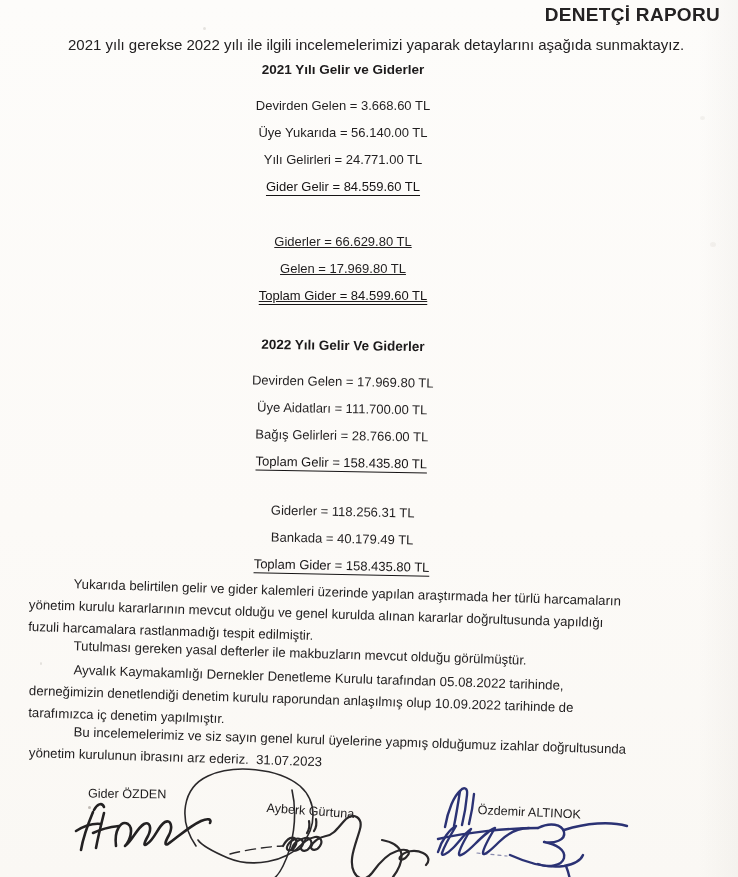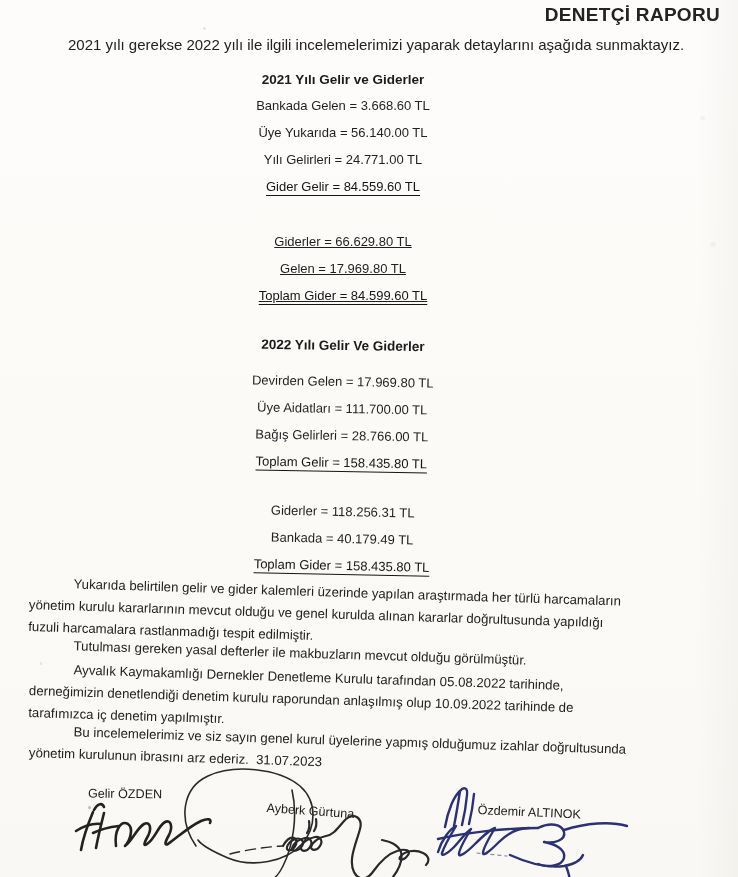--- a/index.html
+++ b/index.html
@@ -26,21 +26,21 @@
     font-size:19px;font-weight:600;letter-spacing:.3px;color:#242223;
   }
   .intro{
     position:absolute;top:36px;left:30px;width:660px;
     font-size:15px;text-indent:38px;color:#232122;
   }
   .sec-heading{
     position:absolute;left:0;width:686px;text-align:center;
     font-size:13.5px;font-weight:700;color:#1c1a1b;
   }
-  .h-2021{top:72px;}
+  .h-2021{top:62px;}
   .h-2022{top:338px;transform:rotate(.8deg);transform-origin:343px 50%;}
   .money-group{
     position:absolute;left:0;width:686px;text-align:center;
     font-size:13px;color:#211f20;
   }
   .money-line{height:27px;line-height:27px;}
   .total-line{
     text-decoration:underline;
     text-decoration-thickness:1.2px;
     text-underline-offset:4px;
@@ -80,21 +80,21 @@
 
 <div class="page">
 
   <div class="title">DENETÇİ RAPORU</div>
 
   <div class="intro">2021 yılı gerekse 2022 yılı ile ilgili incelemelerimizi yaparak detaylarını aşağıda sunmaktayız.</div>
 
   <div class="sec-heading h-2021">2021 Yılı Gelir ve Giderler</div>
 
   <div class="money-group g-2021-income">
-    <div class="money-line">Bankada Gelen = 3.668.60 TL</div>
+    <div class="money-line">Devirden Gelen = 3.668.60 TL</div>
     <div class="money-line">Üye Yukarıda = 56.140.00 TL</div>
     <div class="money-line">Yılı Gelirleri = 24.771.00 TL</div>
     <div class="money-line total-line">Gider Gelir = 84.559.60 TL</div>
   </div>
 
   <div class="money-group g-2021-expense">
     <div class="money-line">Giderler = 66.629.80 TL</div>
     <div class="money-line">Gelen = 17.969.80 TL</div>
     <div class="money-line total-line">Toplam Gider = 84.599.60 TL</div>
   </div>
@@ -128,21 +128,21 @@
     <div class="first">Ayvalık Kaymakamlığı Dernekler Denetleme Kurulu tarafından 05.08.2022 tarihinde,</div>
     <div>derneğimizin denetlendiği denetim kurulu raporundan anlaşılmış olup 10.09.2022 tarihinde de</div>
     <div>tarafımızca iç denetim yapılmıştır.</div>
   </div>
 
   <div class="para p4">
     <div class="first">Bu incelemelerimiz ve siz sayın genel kurul üyelerine yapmış olduğumuz izahlar doğrultusunda</div>
     <div>yönetim kurulunun ibrasını arz ederiz.&nbsp; 31.07.2023</div>
   </div>
 
-  <div class="sig-label sig-nuri">Gelir ÖZDEN</div>
+  <div class="sig-label sig-nuri">Gider ÖZDEN</div>
   <div class="sig-label sig-ayberk">Ayberk Gürtuna</div>
   <div class="sig-label sig-ozdemir">Özdemir ALTINOK</div>
 
   <svg class="sig-svg" viewBox="0 0 700 111" fill="none" stroke-linecap="round" stroke-linejoin="round">
 
     <g stroke="#232122" stroke-width="2.6">
       <path d="M 63,46 C 58,58 53,72 51,84"></path>
       <path d="M 64,44 C 67,38 72,36 74,41"></path>
       <path d="M 46,65 C 54,60 63,57 71,58"></path>
       <path d="M 74,47 C 71,59 68,71 66,82"></path>

